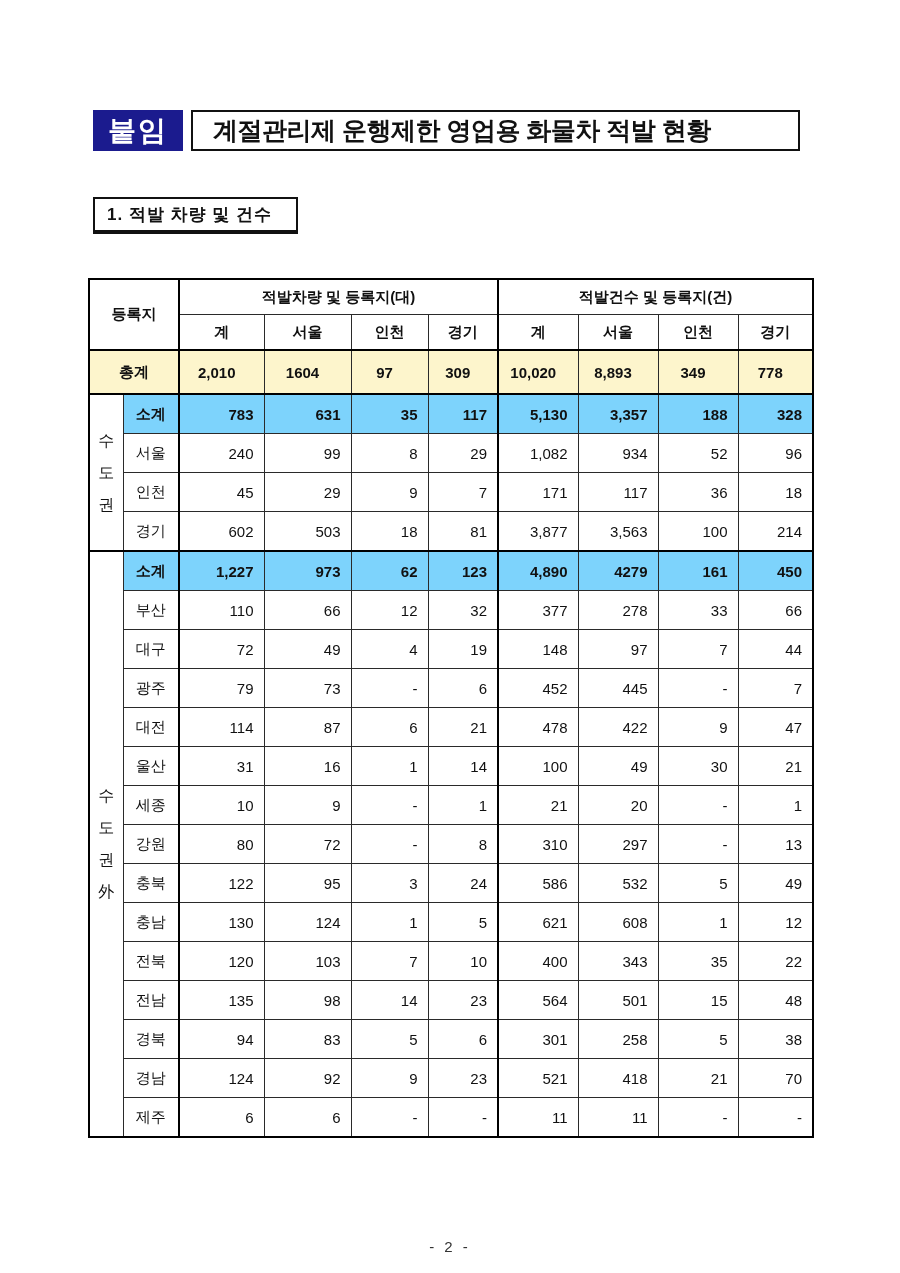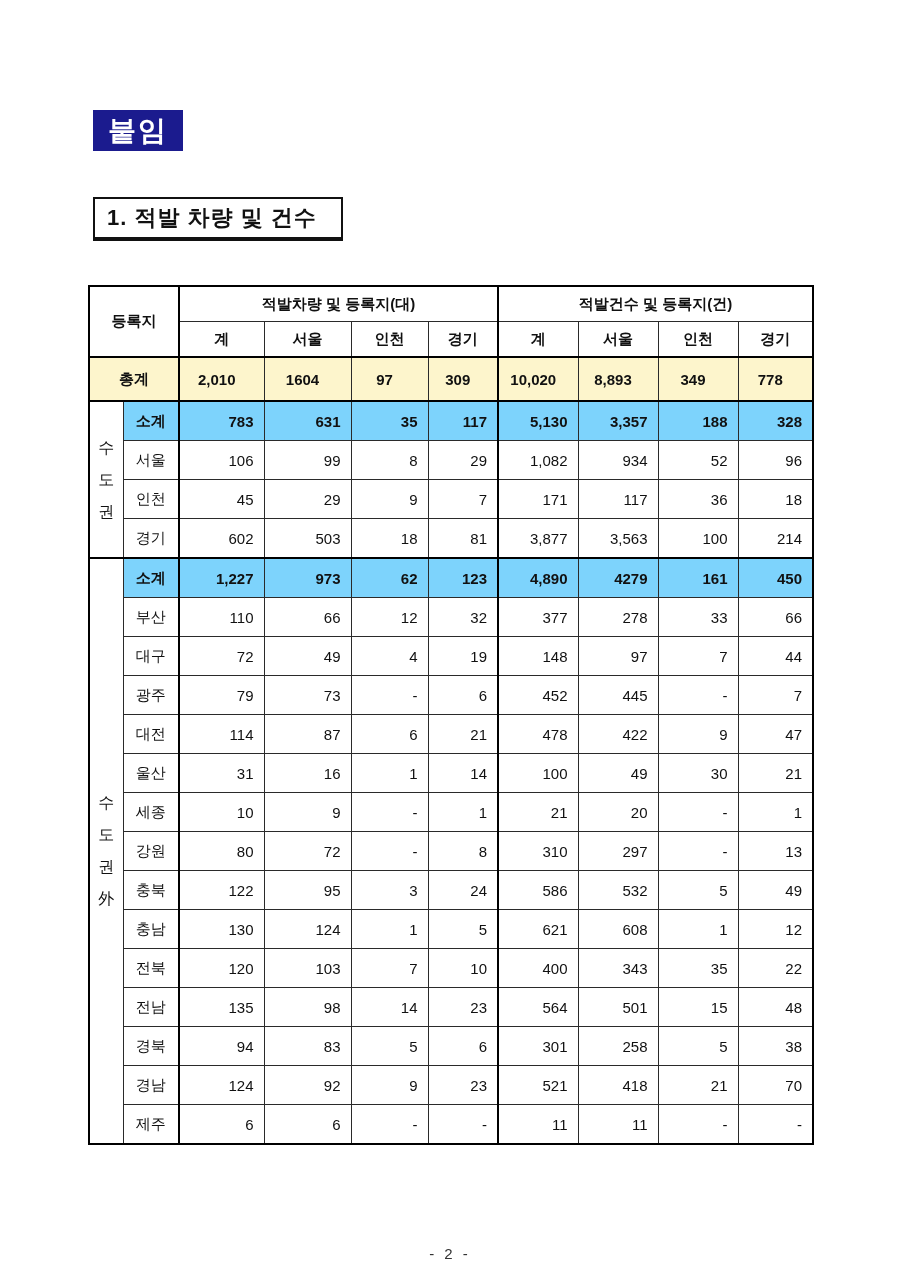--- a/index.html
+++ b/index.html
@@ -11,21 +11,21 @@
   .badge{
     width:90px;background:#1b1b8e;color:#fff;display:flex;align-items:center;
     justify-content:center;font-weight:bold;font-size:28px;letter-spacing:2px;
   }
   .title-box{
     flex:1;border:2px solid #111;background:#fff;display:flex;align-items:center;
     padding-left:20px;font-weight:bold;font-size:25px;letter-spacing:-0.5px;white-space:nowrap;
   }
   .section-box{
     margin:46px 0 0 93px;display:inline-block;border:2px solid #111;border-bottom:4px solid #111;
-    padding:4px 24px 4px 12px;font-size:22px;font-weight:bold;letter-spacing:1px;
+    padding:4px 24px 4px 12px;font-size:17px;font-weight:bold;letter-spacing:1px;
   }
   .table-wrap{margin:44px 0 0 88px;}
   table{border-collapse:collapse;table-layout:fixed;width:724px;border:2px solid #000;}
   th,td{border:1px solid #2a2a2a;font-size:15px;padding:0;overflow:hidden;}
   thead th{height:34px;font-weight:bold;text-align:center;background:#fff;}
   tbody td{height:38px;}
   .val{text-align:right;padding-right:10px;}
   .row-label{text-align:center;}
   .thick-l{border-left:2px solid #000000;}
   .thick-t{border-top:2px solid #000;}
@@ -36,20 +36,23 @@
   .rchar{line-height:32px;font-size:16px;}
   .page-number{margin-top:100px;text-align:center;font-size:15px;color:#333;letter-spacing:3px;}
 </style>
 </head>
 <body>
 
 <div class="header-row">
   <div class="badge" style="background: rgb(27, 27, 142);">
     <span>붙임</span>
   </div>
+  <div class="title-box">
+    <span>계절관리제 운행제한 영업용 화물차 적발 현황</span>
+  </div>
 </div>
 
 <div>
   <div class="section-box">
     <span>1. 적발 차량 및 건수</span>
   </div>
 </div>
 
 <div class="table-wrap">
   <table>
@@ -105,21 +108,21 @@
           <td class="val">631</td>
           <td class="val">35</td>
           <td class="val">117</td>
           <td class="val thick-l">5,130</td>
           <td class="val">3,357</td>
           <td class="val">188</td>
           <td class="val">328</td>
         </tr>
         <tr class="data-row">
           <td class="row-label">서울</td>
-          <td class="val thick-l">106</td>
+          <td class="val thick-l">240</td>
           <td class="val">99</td>
           <td class="val">8</td>
           <td class="val">29</td>
           <td class="val thick-l">1,082</td>
           <td class="val">934</td>
           <td class="val">52</td>
           <td class="val">96</td>
         </tr>
         <tr class="data-row">
           <td class="row-label">인천</td>

